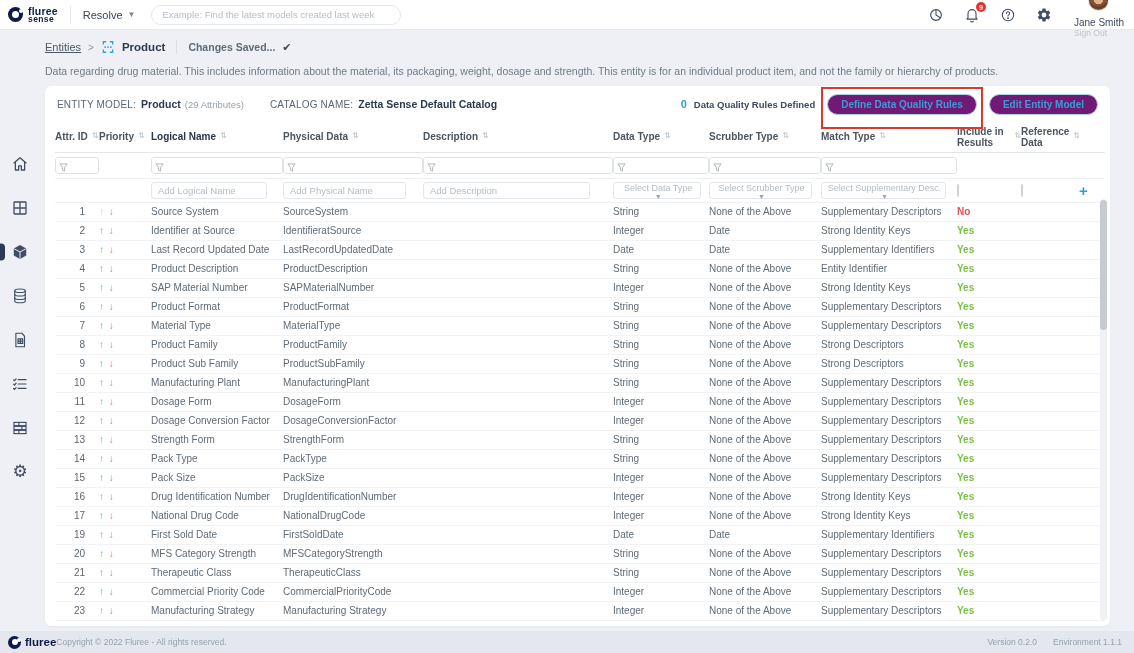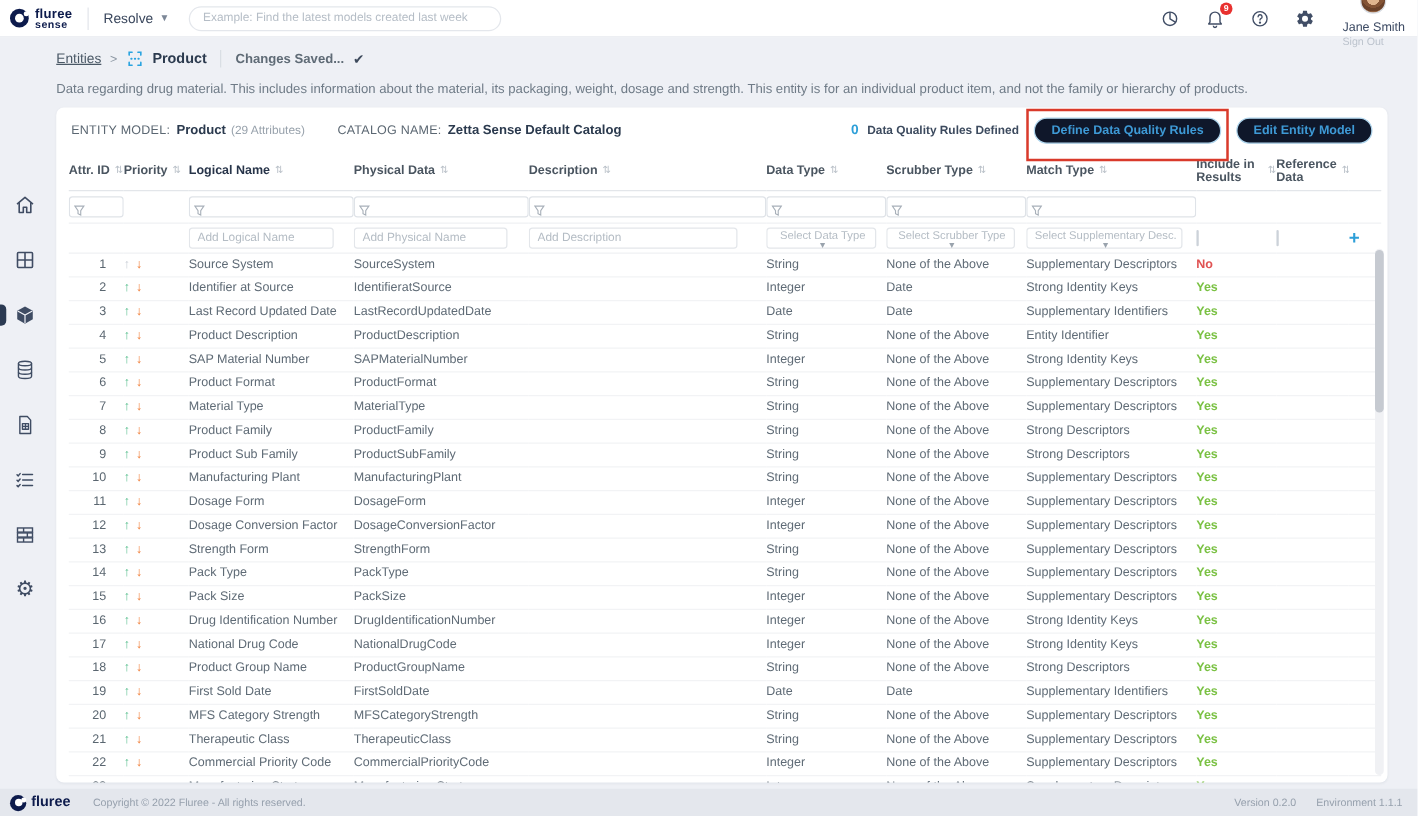--- a/index.html
+++ b/index.html
@@ -53,21 +53,21 @@
   
   .card { margin-top:9px; background:#fff; border-radius:6px; height:540px; overflow:hidden; position:relative; box-shadow:0 1px 2px rgba(20,30,60,.05); }
   .card-head { height:36px; display:flex; align-items:center; padding:0 12px; font-size:10px; color:#5f6b76; }
   .ch-label { font-weight:400; color:#5b6772; letter-spacing:.2px; }
   .ch-value { font-weight:700; color:#2b3a4e; margin-left:5px; font-size:10.5px; }
   .ch-muted { color:#98a2ac; margin-left:4px; font-size:9.5px; }
   .ch-gap { width:26px; }
   .ch-right { margin-left:auto; display:flex; align-items:center; gap:12px; }
   .rules-count { color:#2d9fd8; font-weight:800; font-size:11px; }
   .rules-label { color:#3c4a5e; font-weight:600; font-size:9.5px; margin-left:4px; }
-  .pill-btn { border:1px solid #aed4ec; background:#0f172a; color:#3e9ad6; font-size:10px; font-weight:600; border-radius:12px; padding:4px 13px; cursor:pointer; font-family:inherit; white-space:nowrap; }
+  .pill-btn { border:1px solid #aed4ec; background:#701a75; color:#3e9ad6; font-size:10px; font-weight:600; border-radius:12px; padding:4px 13px; cursor:pointer; font-family:inherit; white-space:nowrap; }
   .anno-wrap { position:relative; }
   .anno-wrap::before { content:""; position:absolute; left:-6px; right:-6px; top:-7px; bottom:-14px; border:2px solid #d93a2b; pointer-events:none; z-index:5; }
 
   
   table { border-collapse:collapse; table-layout:fixed; margin-left:10px; width:1050px; }
   th, td { font-size:10px; text-align:left; vertical-align:middle; overflow:hidden; white-space:nowrap; }
   thead th { height:30px; color:#4a5560; font-weight:700; border-bottom:1px solid #e3e6ea; }
   th .th-flex { display:flex; align-items:center; gap:4px; line-height:1.1; }
   th.wrap .th-flex { white-space:normal; }
   .sort-glyph { color:#b8bfc7; font-size:8px; font-weight:400; }
@@ -95,21 +95,21 @@
 
   
   .vscroll { position:absolute; right:3px; top:113px; bottom:6px; width:7px; border-radius:4px; background:#f0f1f4; }
   .vthumb { position:absolute; top:1px; left:0; width:7px; height:130px; border-radius:4px; background:#c6cad1; cursor:pointer; }
 
   
   .footer { position:absolute; left:0; right:0; bottom:0; height:22px; background:#e4e7ed; display:flex; align-items:center; padding:0 12px 0 8px; z-index:30; }
   .f-logo { display:flex; align-items:center; gap:4px; color:#0d1b4c; font-weight:800; font-size:11.5px; }
   .f-logo .logo-mark { width:13px; height:13px; }
   .f-logo .logo-mark::after { left:3.5px; top:3.5px; width:6px; height:6px; }
-  .f-copy { font-size:8.5px; color:#96a0ad; margin-left:18px; }
+  .f-copy { font-size:8.5px; color:#96a0ad; }
   .f-right { margin-left:auto; display:flex; gap:16px; font-size:8.5px; color:#96a0ad; }
 </style>
 </head>
 <body>
 
 <div class="topbar">
   <div class="logo">
     <span class="logo-mark"></span>
     <span class="logo-text">
       <span class="l1">fluree</span>
@@ -673,36 +673,20 @@
     <td data-value="NationalDrugCode">NationalDrugCode</td>
     <td data-value=""></td>
     <td data-value="Integer">Integer</td>
     <td data-value="None of the Above">None of the Above</td>
     <td data-value="Strong Identity Keys">Strong Identity Keys</td>
     <td class="c-include" data-value="Yes">Yes</td>
     <td data-value=""></td>
     <td></td>
   </tr>
 
-  <tr>
-    <td class="c-id" data-value="18">18</td>
-    <td>
-      <span class="arr up">↑</span>
-      <span class="arr down">↓</span>
-    </td>
-    <td data-value="Product Group Name">Product Group Name</td>
-    <td data-value="ProductGroupName">ProductGroupName</td>
-    <td data-value=""></td>
-    <td data-value="String">String</td>
-    <td data-value="None of the Above">None of the Above</td>
-    <td data-value="Strong Descriptors">Strong Descriptors</td>
-    <td class="c-include" data-value="Yes">Yes</td>
-    <td data-value=""></td>
-    <td></td>
-  </tr>
 
   <tr>
     <td class="c-id" data-value="19">19</td>
     <td>
       <span class="arr up">↑</span>
       <span class="arr down">↓</span>
     </td>
     <td data-value="First Sold Date">First Sold Date</td>
     <td data-value="FirstSoldDate">FirstSoldDate</td>
     <td data-value=""></td>

